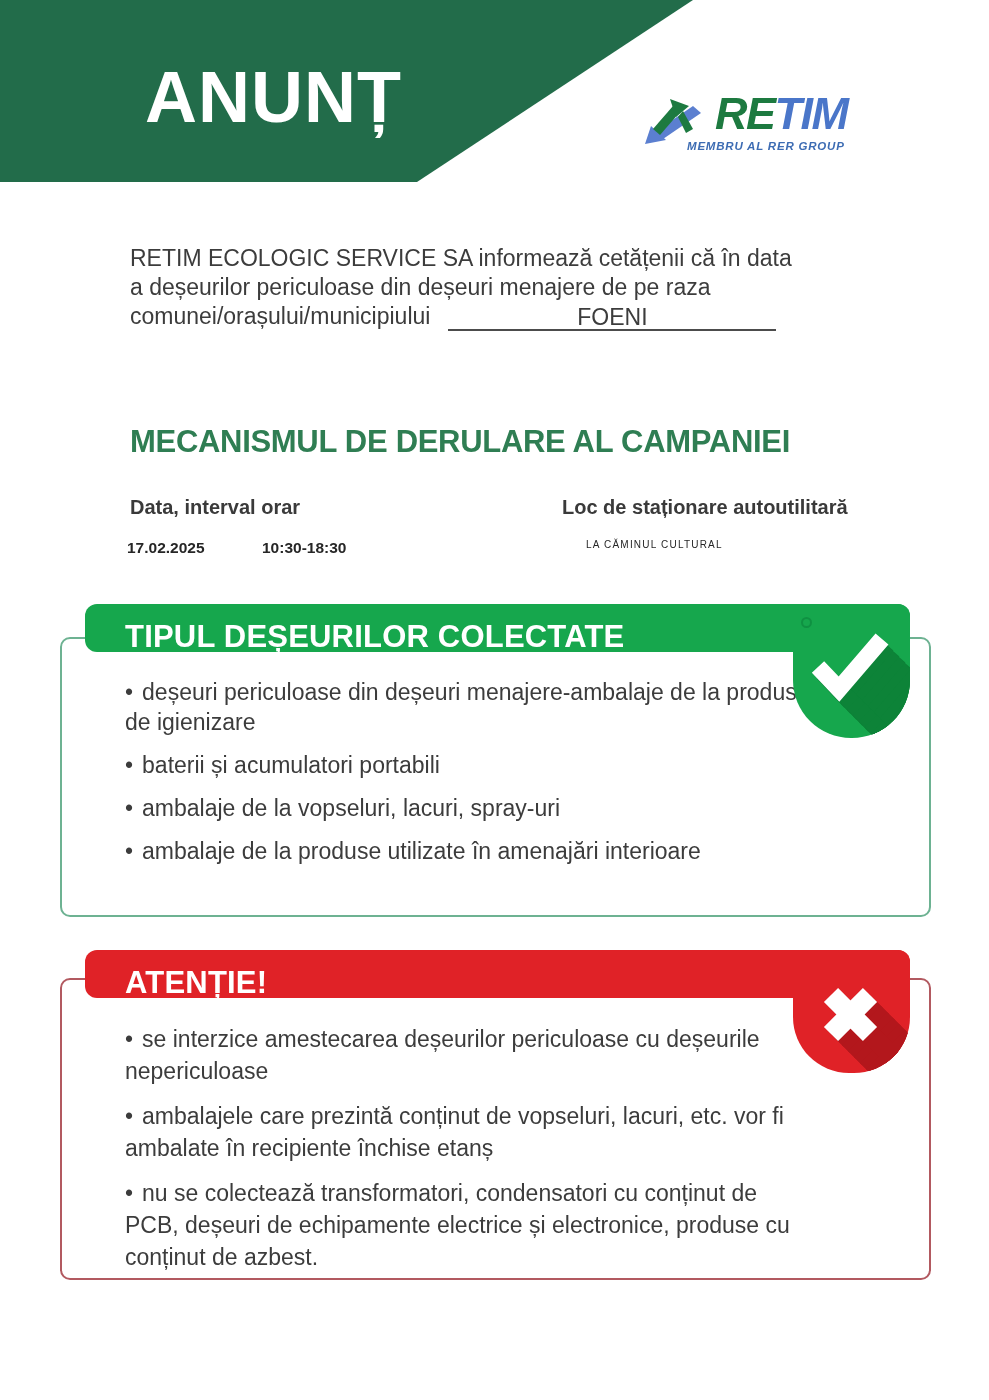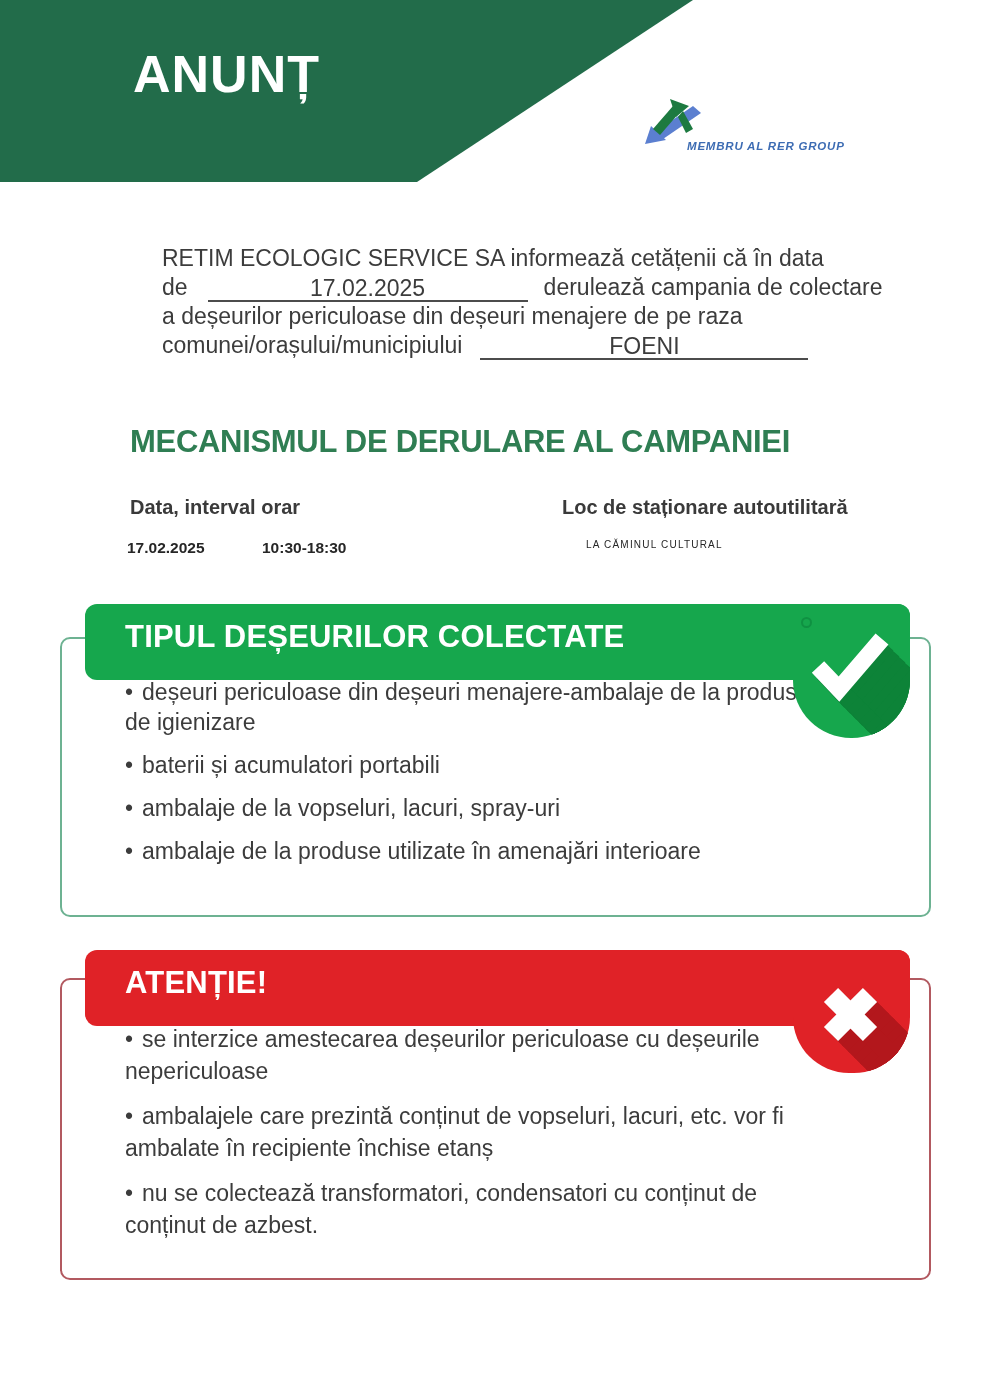--- a/index.html
+++ b/index.html
@@ -13,39 +13,39 @@
     position:relative; width:989px; height:1400px; background:#fff; overflow:hidden;
     font-family:"Liberation Sans","DejaVu Sans",sans-serif; color:var(--text);
   }
   
   .wedge{
     position:absolute; left:0; top:0; width:989px; height:182px;
     background:var(--header_green);
     clip-path:polygon(0 0,693px 0,417px 182px,0 182px);
   }
   .anunt{
-    position:absolute; left:133px; top:44px; margin:0;
-    font-size:52px; font-weight:bold; color:#ffffff; letter-spacing:1px; white-space:nowrap;
+    position:absolute; left:133px; top:44px; margin:12px;
+    font-size:72px; font-weight:bold; color:#ffffff; letter-spacing:1px; white-space:nowrap;
   }
   .logo{position:absolute; left:643px; top:92px; width:250px; height:66px;}
   .logo-icon{position:absolute; left:0; top:6px;}
   .ic-blue{fill:#5b7fd0;}
   .ic-green{fill:var(--brand_green);}
   .brand{
     position:absolute; left:72px; top:-4px; font-style:italic; font-weight:bold;
     font-size:45px; letter-spacing:-1.5px; white-space:nowrap;
   }
   .brand .re{color:var(--brand_green);}
   .brand .tim{color:var(--brand_blue);}
   .tagline{
     position:absolute; left:44px; top:48px; font-style:italic; font-weight:bold;
     font-size:11.5px; letter-spacing:0.8px; color:#3d6cb3; white-space:nowrap;
   }
   
-  .intro{position:absolute; left:130px; top:244px; font-size:23px; line-height:29px; color:var(--text);margin-left:32px;}
+  .intro{position:absolute; left:130px; top:244px; font-size:23px; line-height:29px; color:var(--text);}
   .intro .ln{white-space:nowrap; height:29px;}
   .fill{
     display:inline-block; text-align:center; border-bottom:2px solid #4c4c4c;
     height:26px; vertical-align:bottom;
   }
   .fill-date{width:320px; margin:0 16px 0 20px;}
   .fill-loc{width:328px; margin:0 0 0 18px;}
   
   .mech-heading{
     position:absolute; left:130px; top:424px; margin:0; font-size:31px; font-weight:bold;
@@ -56,21 +56,21 @@
   .sched-h.c1{left:130px;}
   .sched-h.c2{left:562px;}
   .sched-v{position:absolute; top:539px; font-size:15.5px; white-space:nowrap; color:#262626;}
   .sched-v.date{left:127px; font-weight:bold;}
   .sched-v.time{left:262px; font-weight:bold;}
   .sched-v.loc{left:586px; letter-spacing:1.2px; font-size:10px;}
   
   .list-box{position:absolute; left:60px; width:867px; border-radius:10px; background:#fff;}
   .box-green{top:637px; height:276px; border:2px solid var(--box_border_green);}
   .box-red{top:978px; height:298px; border:2px solid var(--box_border_red);}
-  .banner{position:absolute; left:85px; width:825px; height:76px; border-radius:12px; z-index:2;}
+  .banner{position:absolute; left:85px; width:825px; height:48px; border-radius:12px; z-index:2;}
   .banner-green{top:604px; background:var(--banner_green);}
   .banner-red{top:950px; background:var(--banner_red);}
   .banner h2{
     margin:0; padding-left:40px; line-height:66px; font-size:31px; font-weight:bold;
     color:#ffffff; letter-spacing:0.2px; white-space:nowrap;
   }
   .badge{position:absolute; left:793px; width:117px; overflow:hidden; z-index:3;}
   .badge-check{top:604px; height:134px; background:var(--banner_green); border-radius:0 12px 58px 58px;}
   .badge-x{top:950px; height:123px; background:var(--banner_red); border-radius:0 12px 56px 56px;}
   .badge svg{position:absolute; left:0; top:0;}
@@ -100,26 +100,26 @@
   <h1 class="anunt">ANUNȚ</h1>
 
   <div class="logo">
     <svg class="logo-icon" width="66" height="48" viewBox="0 0 66 48">
       <path class="ic-blue" d="M50 8 L58 15 L20 41 L12 34 Z"></path>
       <path class="ic-blue" d="M2 46 L23 42 L8 28 Z"></path>
       <path class="ic-green" d="M10 31 L30 8 L37 14 L17 37 Z"></path>
       <path class="ic-green" d="M27 1 L46 8 L33 19 Z"></path>
       <path class="ic-green" d="M40 13 L50 31 L43 35 L35 19 Z"></path>
     </svg>
+    <div class="brand"><span class="re">RE</span><span class="tim">TIM</span></div>
     <div class="tagline">MEMBRU AL RER GROUP</div>
   </div>
 
   <div class="intro">
     <div class="ln">RETIM ECOLOGIC SERVICE SA informează cetățenii că în data</div>
-    <div class="ln"><span>de</span><span class="fill fill-date">17.02.2025</span><span>derulează campania de colectare</span></div>
     <div class="ln">a deșeurilor periculoase din deșeuri menajere de pe raza</div>
     <div class="ln"><span>comunei/orașului/municipiului</span><span class="fill fill-loc">FOENI</span></div>
   </div>
 
   <h2 class="mech-heading">MECANISMUL DE DERULARE AL CAMPANIEI</h2>
 
   <div class="sched-h c1">Data, interval orar</div>
   <div class="sched-h c2">Loc de staționare autoutilitară</div>
   <div class="sched-v date">17.02.2025</div>
   <div class="sched-v time">10:30-18:30</div>
@@ -172,16 +172,17 @@
         <path class="wh-r" d="M38 45 L77 84 M77 45 L38 84"></path>
       </g>
     </svg>
   </div>
   <div class="blist blist-red">
     <p><span class="dot">•</span><span>se interzice amestecarea deșeurilor periculoase cu deșeurile</span></p>
     <p>nepericuloase</p>
     <p class="gap"><span class="dot">•</span><span>ambalajele care prezintă conținut de vopseluri, lacuri, etc. vor fi</span></p>
     <p>ambalate în recipiente închise etanș</p>
     <p class="gap"><span class="dot">•</span><span>nu se colectează transformatori, condensatori cu conținut de</span></p>
+    <p>PCB, deșeuri de echipamente electrice și electronice, produse cu</p>
     <p>conținut de azbest.</p>
   </div>
 
 </div>
 
 </body></html>

